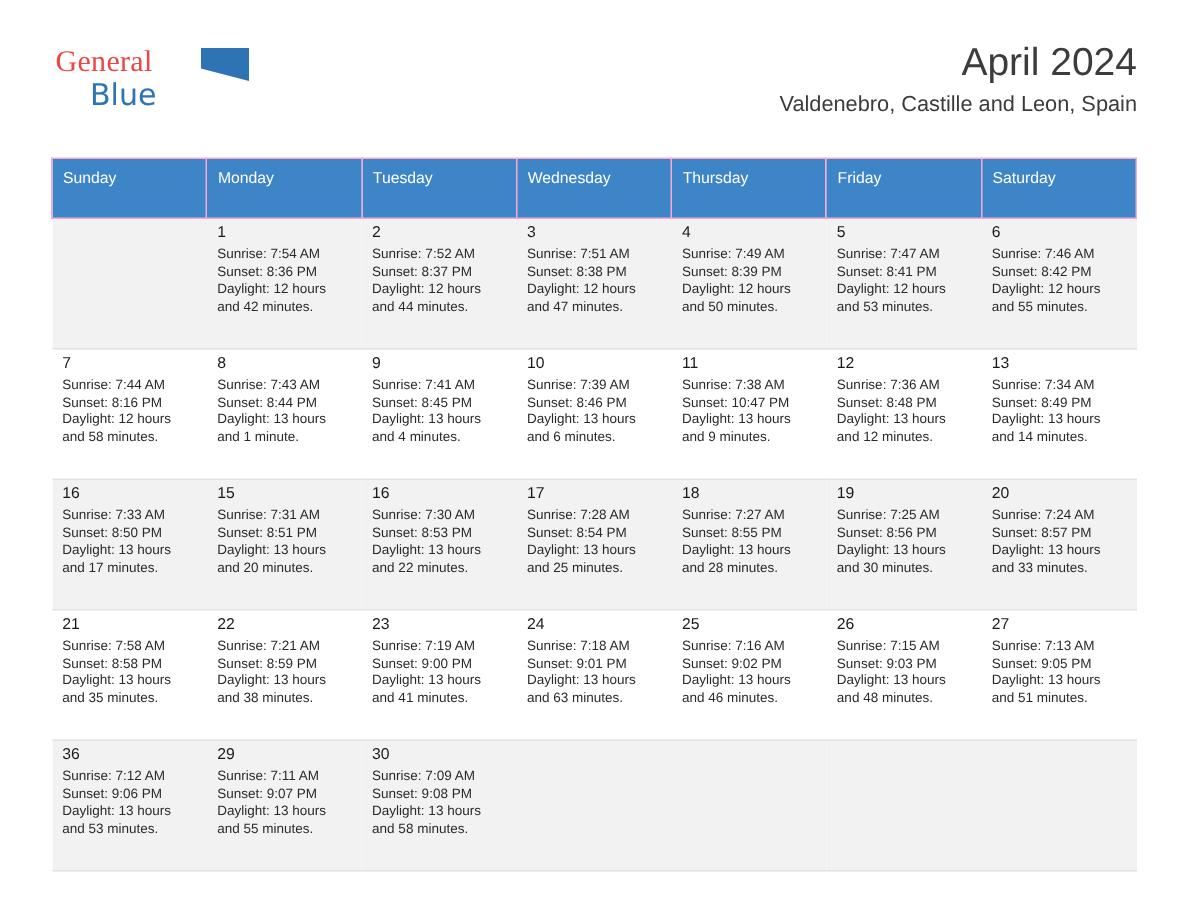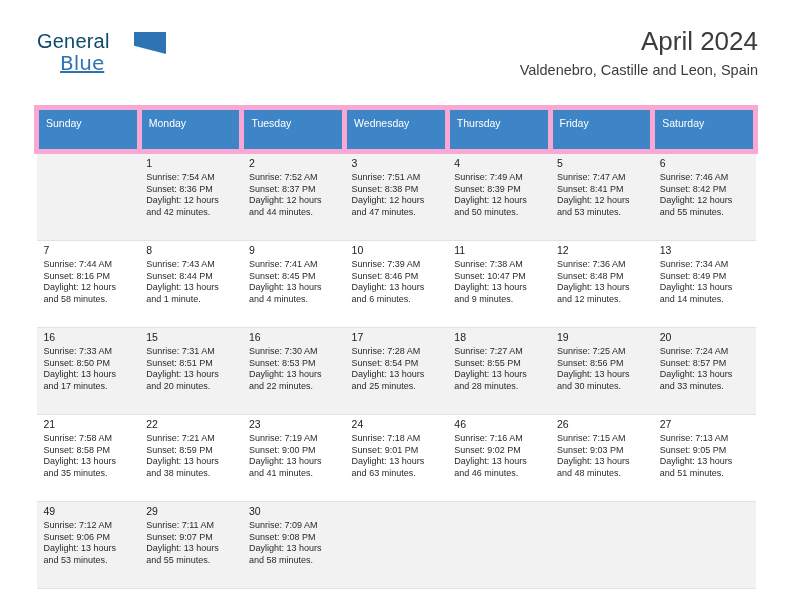--- a/index.html
+++ b/index.html
@@ -28,32 +28,31 @@
   }
   .logo {
     position: absolute;
     left: 3px;
     top: 30px;
     width: 200px;
     height: 52px;
   }
   .logo-general {
     font-size: 20px;
-    color: #0c4a6e;
+    color: #ef4444;
     letter-spacing: 0.2px;
-    font-family: Liberation Sans, sans-serif;
+    font-family: Liberation Serif, serif;
   }
   .logo-blue {
     display: block;
     font-size: 20px;
     color: #2e74b5;
     margin-top: -2px;
     margin-left: 23px;
     font-family: "DejaVu Sans", sans-serif;
-    text-decoration: underline;
   }
   .logo-flag {
     position: absolute;
     left: 97px;
     top: 2px;
     width: 32px;
     height: 22px;
     background: #2e74b5;
     clip-path: polygon(0 0, 100% 0, 100% 100%, 0 62%);
   }
@@ -81,21 +80,21 @@
     table-layout: fixed;
     margin-top: 33px;
   }
   table.calendar th {
     background: #3d85c6;
     color: #ffffff;
     font-size: 10.5px;
     font-weight: normal;
     text-align: left;
     padding: 5px 0 18px 7px;
-    border: 5px solid #f9a8d4;
+    border: 1px solid #f9a8d4;
     height: 16px;
   }
   table.calendar td {
     vertical-align: top;
     border: 1px solid #e2e2e2;
     border-left: none;
     border-right: none;
     height: 79px;
     padding: 3px 6px 4px 7px;
     font-size: 9px;
@@ -328,21 +327,21 @@
           <span class="info-line">and 41 minutes.</span>
         </td>
         <td>
           <span class="daynum">24</span>
           <span class="info-line">Sunrise: 7:18 AM</span>
           <span class="info-line">Sunset: 9:01 PM</span>
           <span class="info-line">Daylight: 13 hours</span>
           <span class="info-line">and 63 minutes.</span>
         </td>
         <td>
-          <span class="daynum">46</span>
+          <span class="daynum">25</span>
           <span class="info-line">Sunrise: 7:16 AM</span>
           <span class="info-line">Sunset: 9:02 PM</span>
           <span class="info-line">Daylight: 13 hours</span>
           <span class="info-line">and 46 minutes.</span>
         </td>
         <td>
           <span class="daynum">26</span>
           <span class="info-line">Sunrise: 7:15 AM</span>
           <span class="info-line">Sunset: 9:03 PM</span>
           <span class="info-line">Daylight: 13 hours</span>
@@ -352,21 +351,21 @@
           <span class="daynum">27</span>
           <span class="info-line">Sunrise: 7:13 AM</span>
           <span class="info-line">Sunset: 9:05 PM</span>
           <span class="info-line">Daylight: 13 hours</span>
           <span class="info-line">and 51 minutes.</span>
         </td>
       </tr>
 
       <tr class="shaded">
         <td>
-          <span class="daynum">49</span>
+          <span class="daynum">36</span>
           <span class="info-line">Sunrise: 7:12 AM</span>
           <span class="info-line">Sunset: 9:06 PM</span>
           <span class="info-line">Daylight: 13 hours</span>
           <span class="info-line">and 53 minutes.</span>
         </td>
         <td>
           <span class="daynum">29</span>
           <span class="info-line">Sunrise: 7:11 AM</span>
           <span class="info-line">Sunset: 9:07 PM</span>
           <span class="info-line">Daylight: 13 hours</span>

